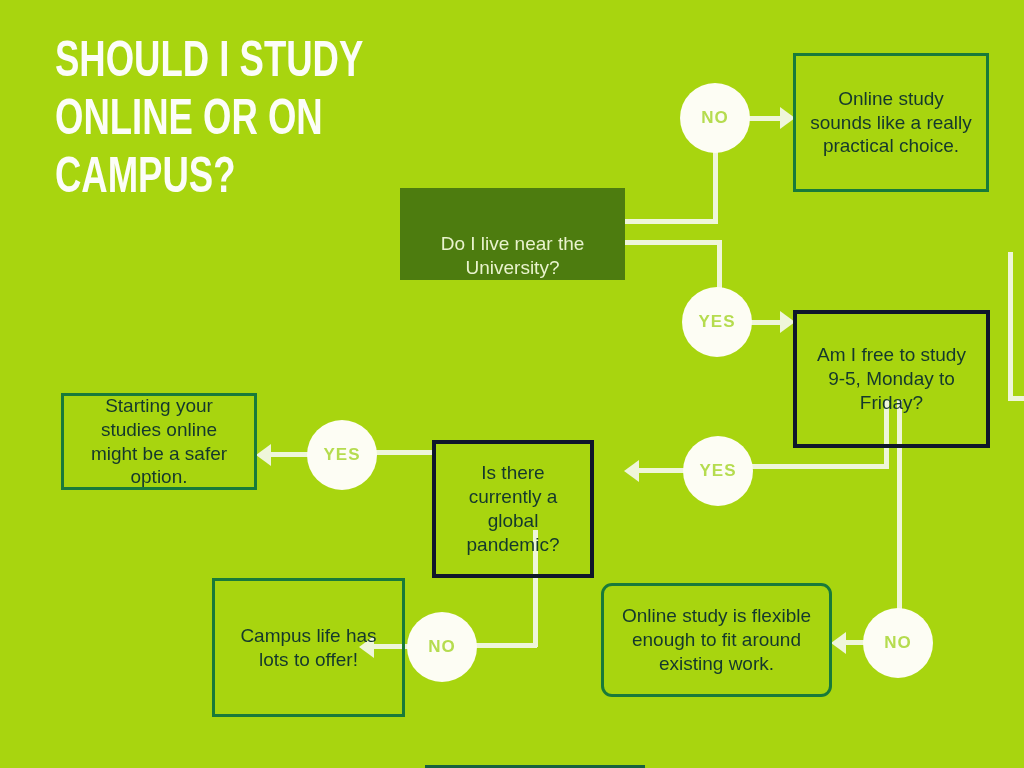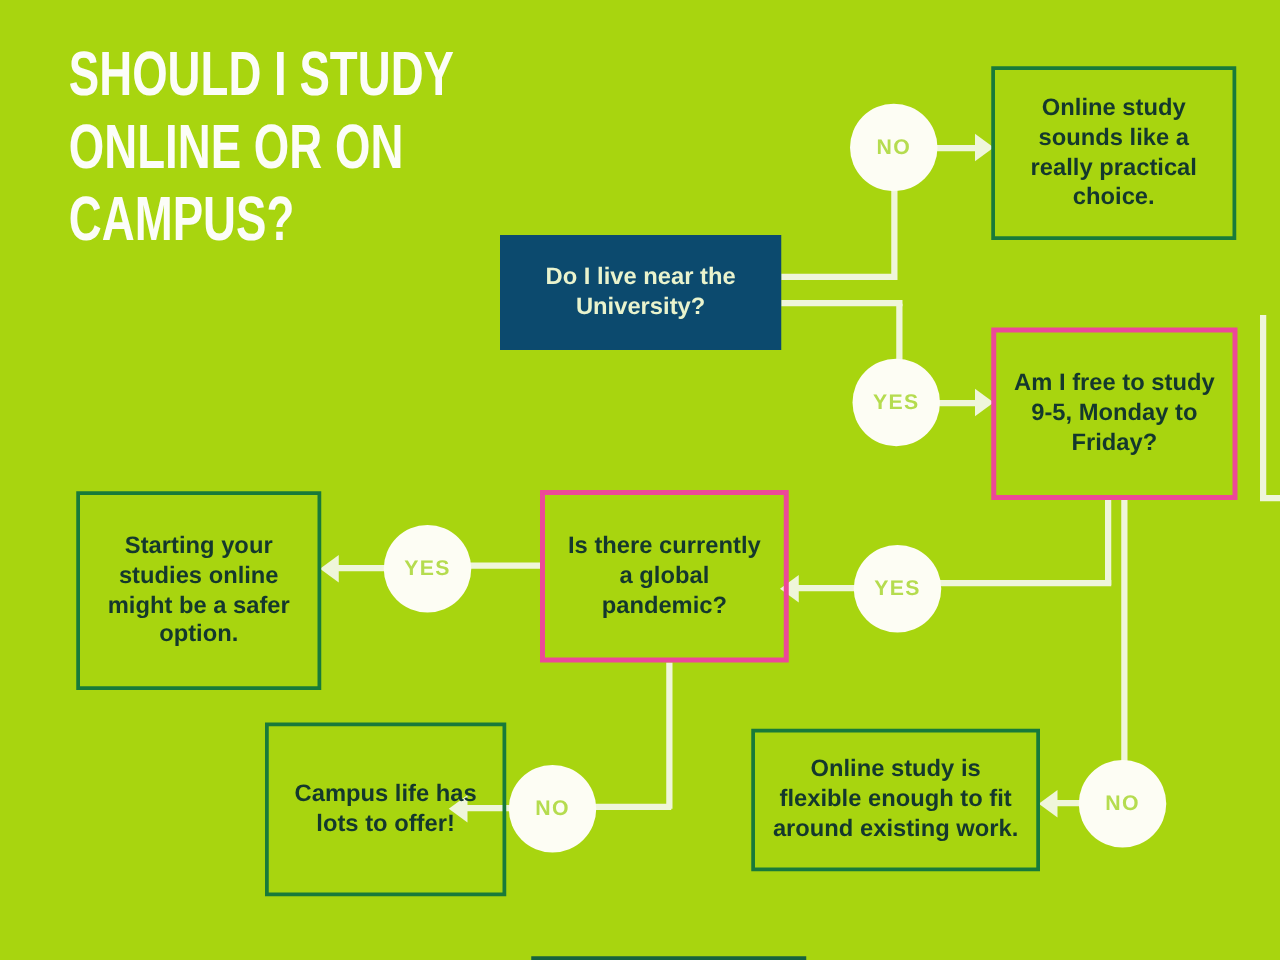--- a/index.html
+++ b/index.html
@@ -9,26 +9,26 @@
     background:#a8d50f; overflow:hidden;
     font-family:"Liberation Sans", sans-serif;
   }
   .title {
     position:absolute; left:55px; top:30px;
     color:#fcfdf8; font-weight:900; font-size:50px; line-height:58px;
   }
   .t-line { transform:scaleX(0.73); transform-origin:left center; white-space:nowrap; }
   .box {
     position:absolute; display:flex; align-items:center; justify-content:center;
-    text-align:center; font-size:19px; line-height:1.26; font-weight:700;
+    text-align:center; font-size:19px; line-height:1.26; font-weight:400;
     color:#14382d; padding:0 12px;
   }
-  .decision-root { background:#0c4a6e; color:#e9f3cd; }
+  .decision-root { background:#4d7c0f; color:#e9f3cd;align-items:flex-end; }
   .outcome  { border:3px solid #187a3a; }
-  .decision { border:4px solid #ec4899; }
+  .decision { border:4px solid #0f172a;margin-top:48px; }
   .circle {
     position:absolute; width:70px; height:70px; border-radius:50%;
     background:#fdfdf4; display:flex; align-items:center; justify-content:center;
     font-weight:bold; font-size:17px; letter-spacing:1px; color:#b5dc4f;
   }
   .line { position:absolute; background:#eff6da; }
   .ah { position:absolute; width:0; height:0; }
   .ah.right { border-top:11px solid transparent; border-bottom:11px solid transparent; border-left:15px solid #eff6da; }
   .ah.left  { border-top:11px solid transparent; border-bottom:11px solid transparent; border-right:15px solid #eff6da; }
   .edge-mark { position:absolute; background:#17623e; }
@@ -80,33 +80,33 @@
   </div>
 
   <div class="box outcome" style="left:793px; top:53px; width:196px; height:139px;">
     <span>Online study sounds like a really practical choice.</span>
   </div>
 
   <div class="box decision" style="left:793px; top:262px; width:197px; height:138px;">
     <span>Am I free to study 9-5, Monday to Friday?</span>
   </div>
 
-  <div class="box decision" style="left:432px; top:392px; width:199px; height:138px;align-items:center;">
+  <div class="box decision" style="left:432px; top:392px; width:162px; height:138px;align-items:center;">
     <span>Is there currently a global pandemic?</span>
   </div>
 
-  <div class="box outcome" style="left:61px; top:393px; width:196px; height:159px;">
+  <div class="box outcome" style="left:61px; top:393px; width:196px; height:97px;">
     <span>Starting your studies online might be a safer option.</span>
   </div>
 
   <div class="box outcome" style="left:167px; top:578px; width:193px; height:139px;margin-left:45px;">
     <span>Campus life has lots to offer!</span>
   </div>
 
-  <div class="box outcome" style="left:601px; top:583px; width:231px; height:114px;">
+  <div class="box outcome" style="left:601px; top:583px; width:231px; height:114px;border-radius:11px;">
     <span>Online study is flexible enough to fit around existing work.</span>
   </div>
 
   <div class="circle" style="left:680px; top:83px;">
     <span>NO</span>
   </div>
   <div class="circle" style="left:682px; top:287px;">
     <span>YES</span>
   </div>
   <div class="circle" style="left:683px; top:436px;">

